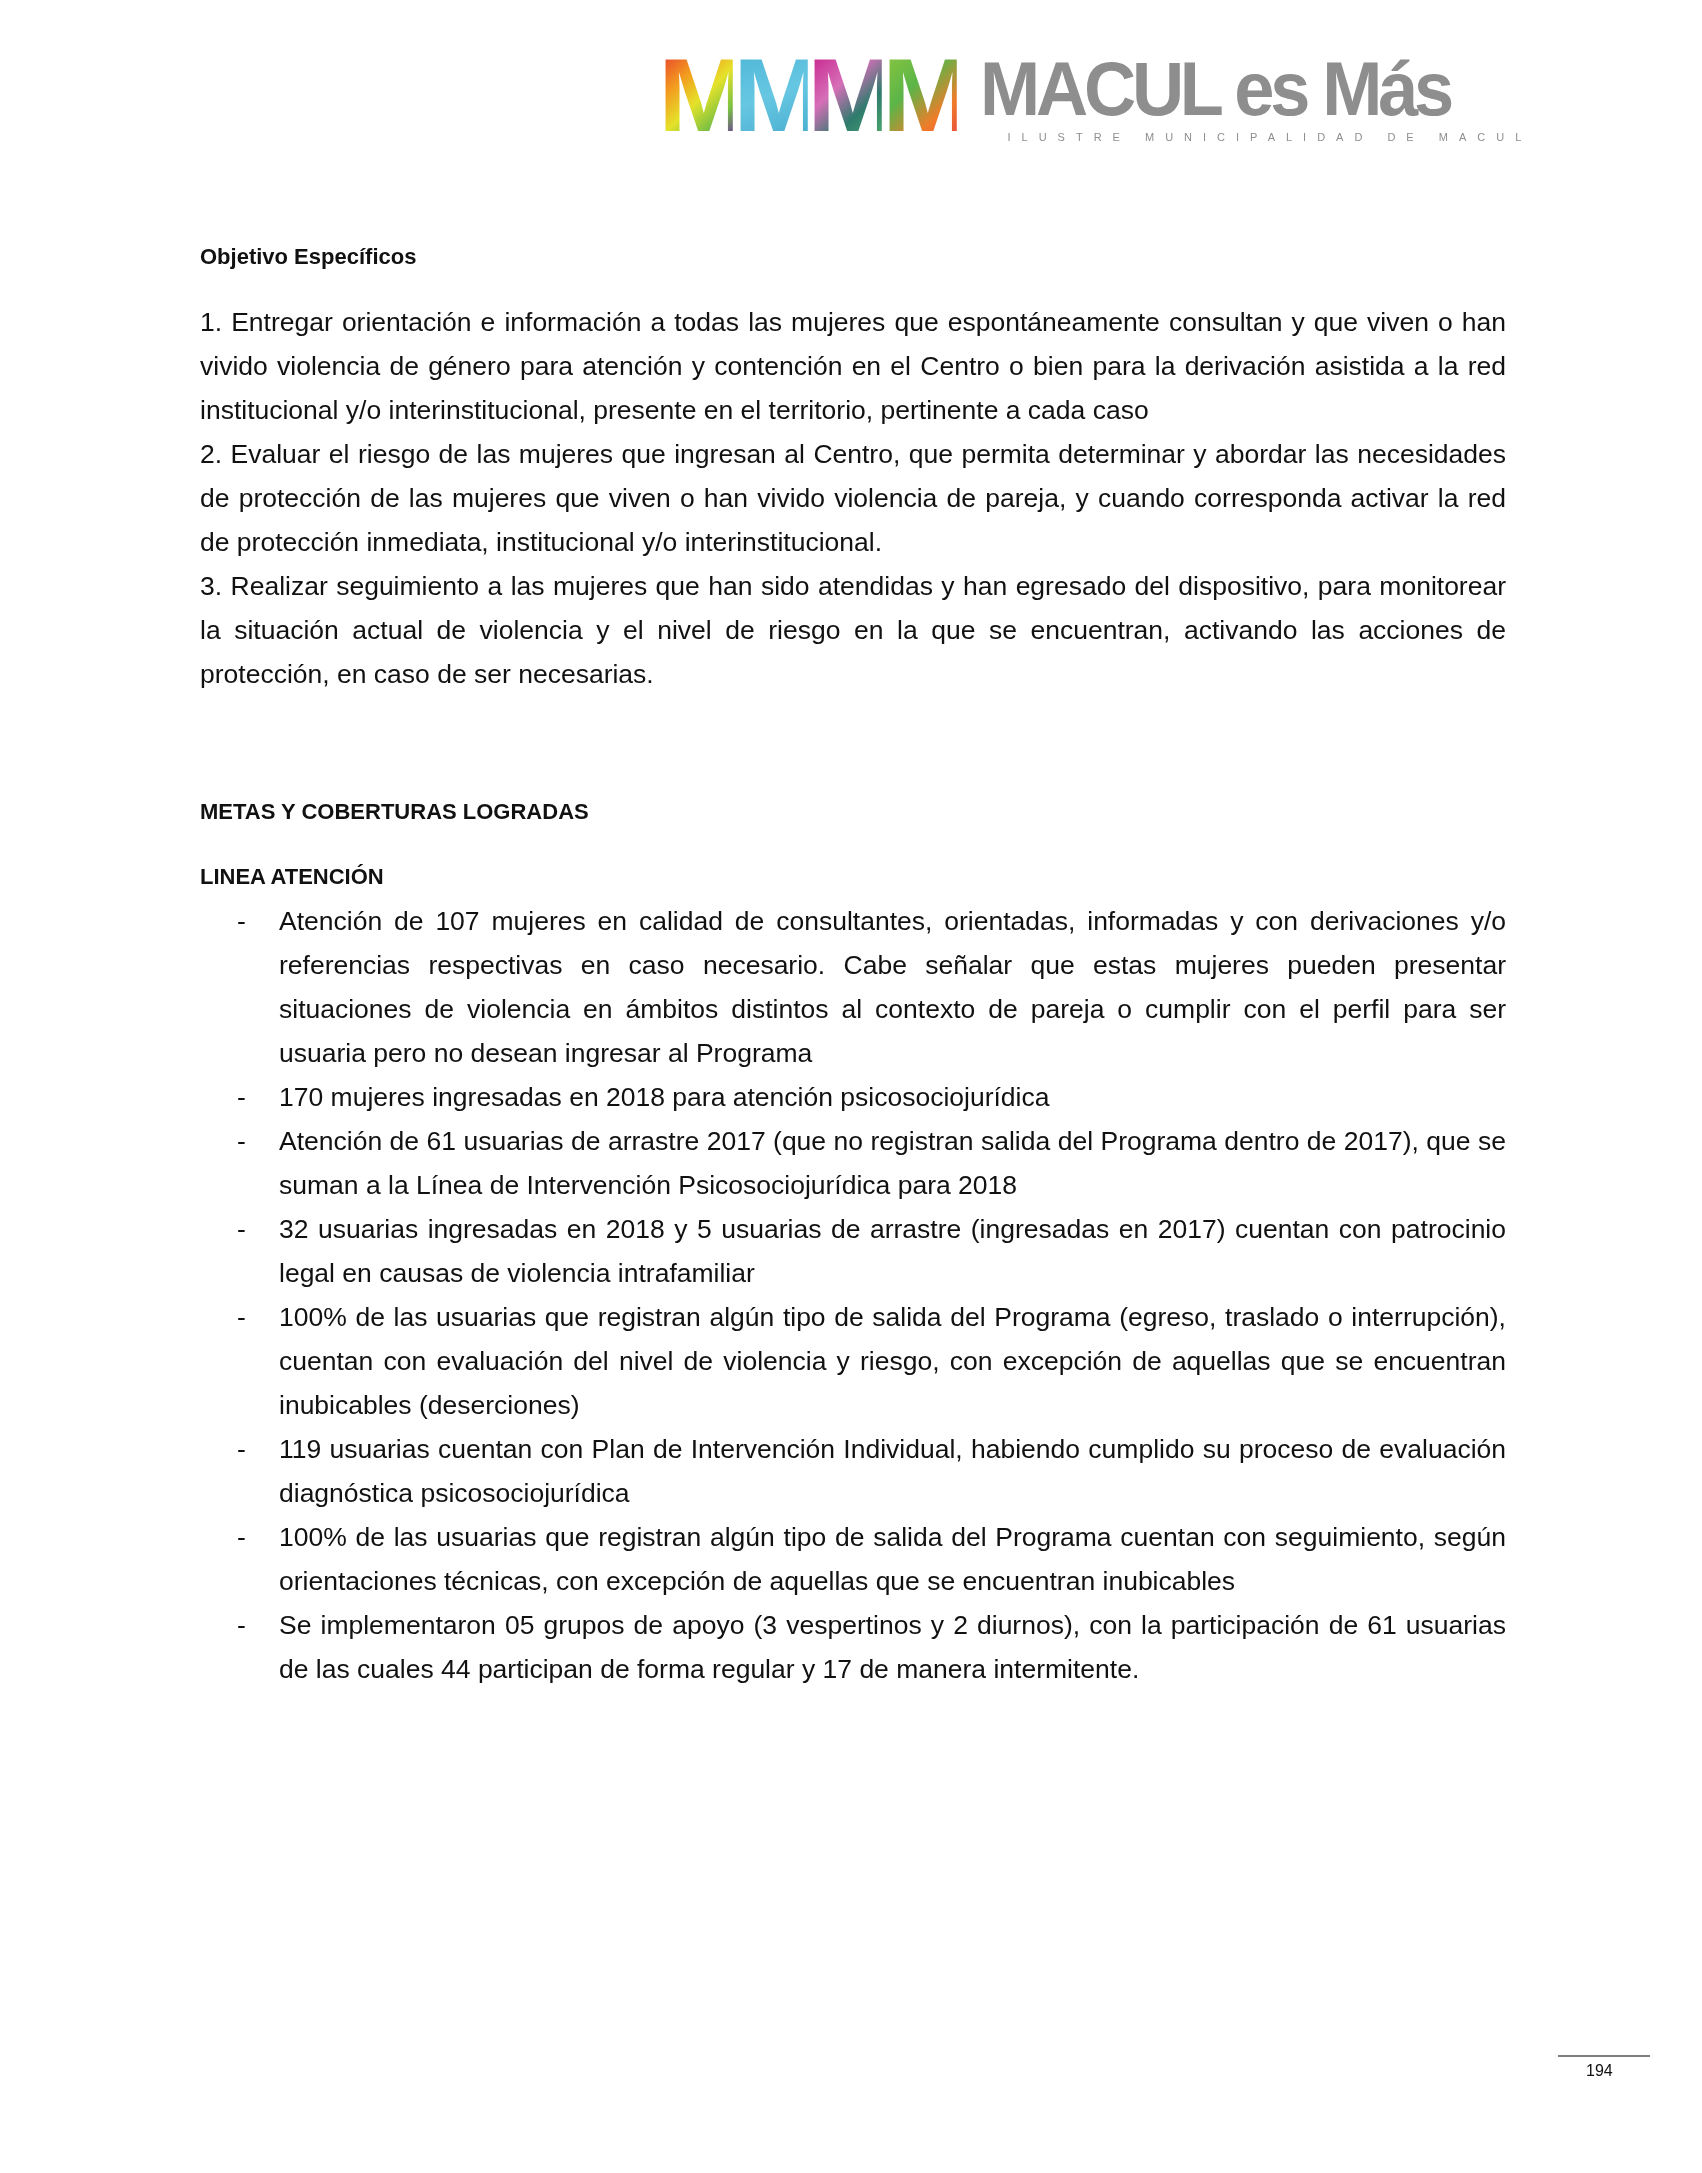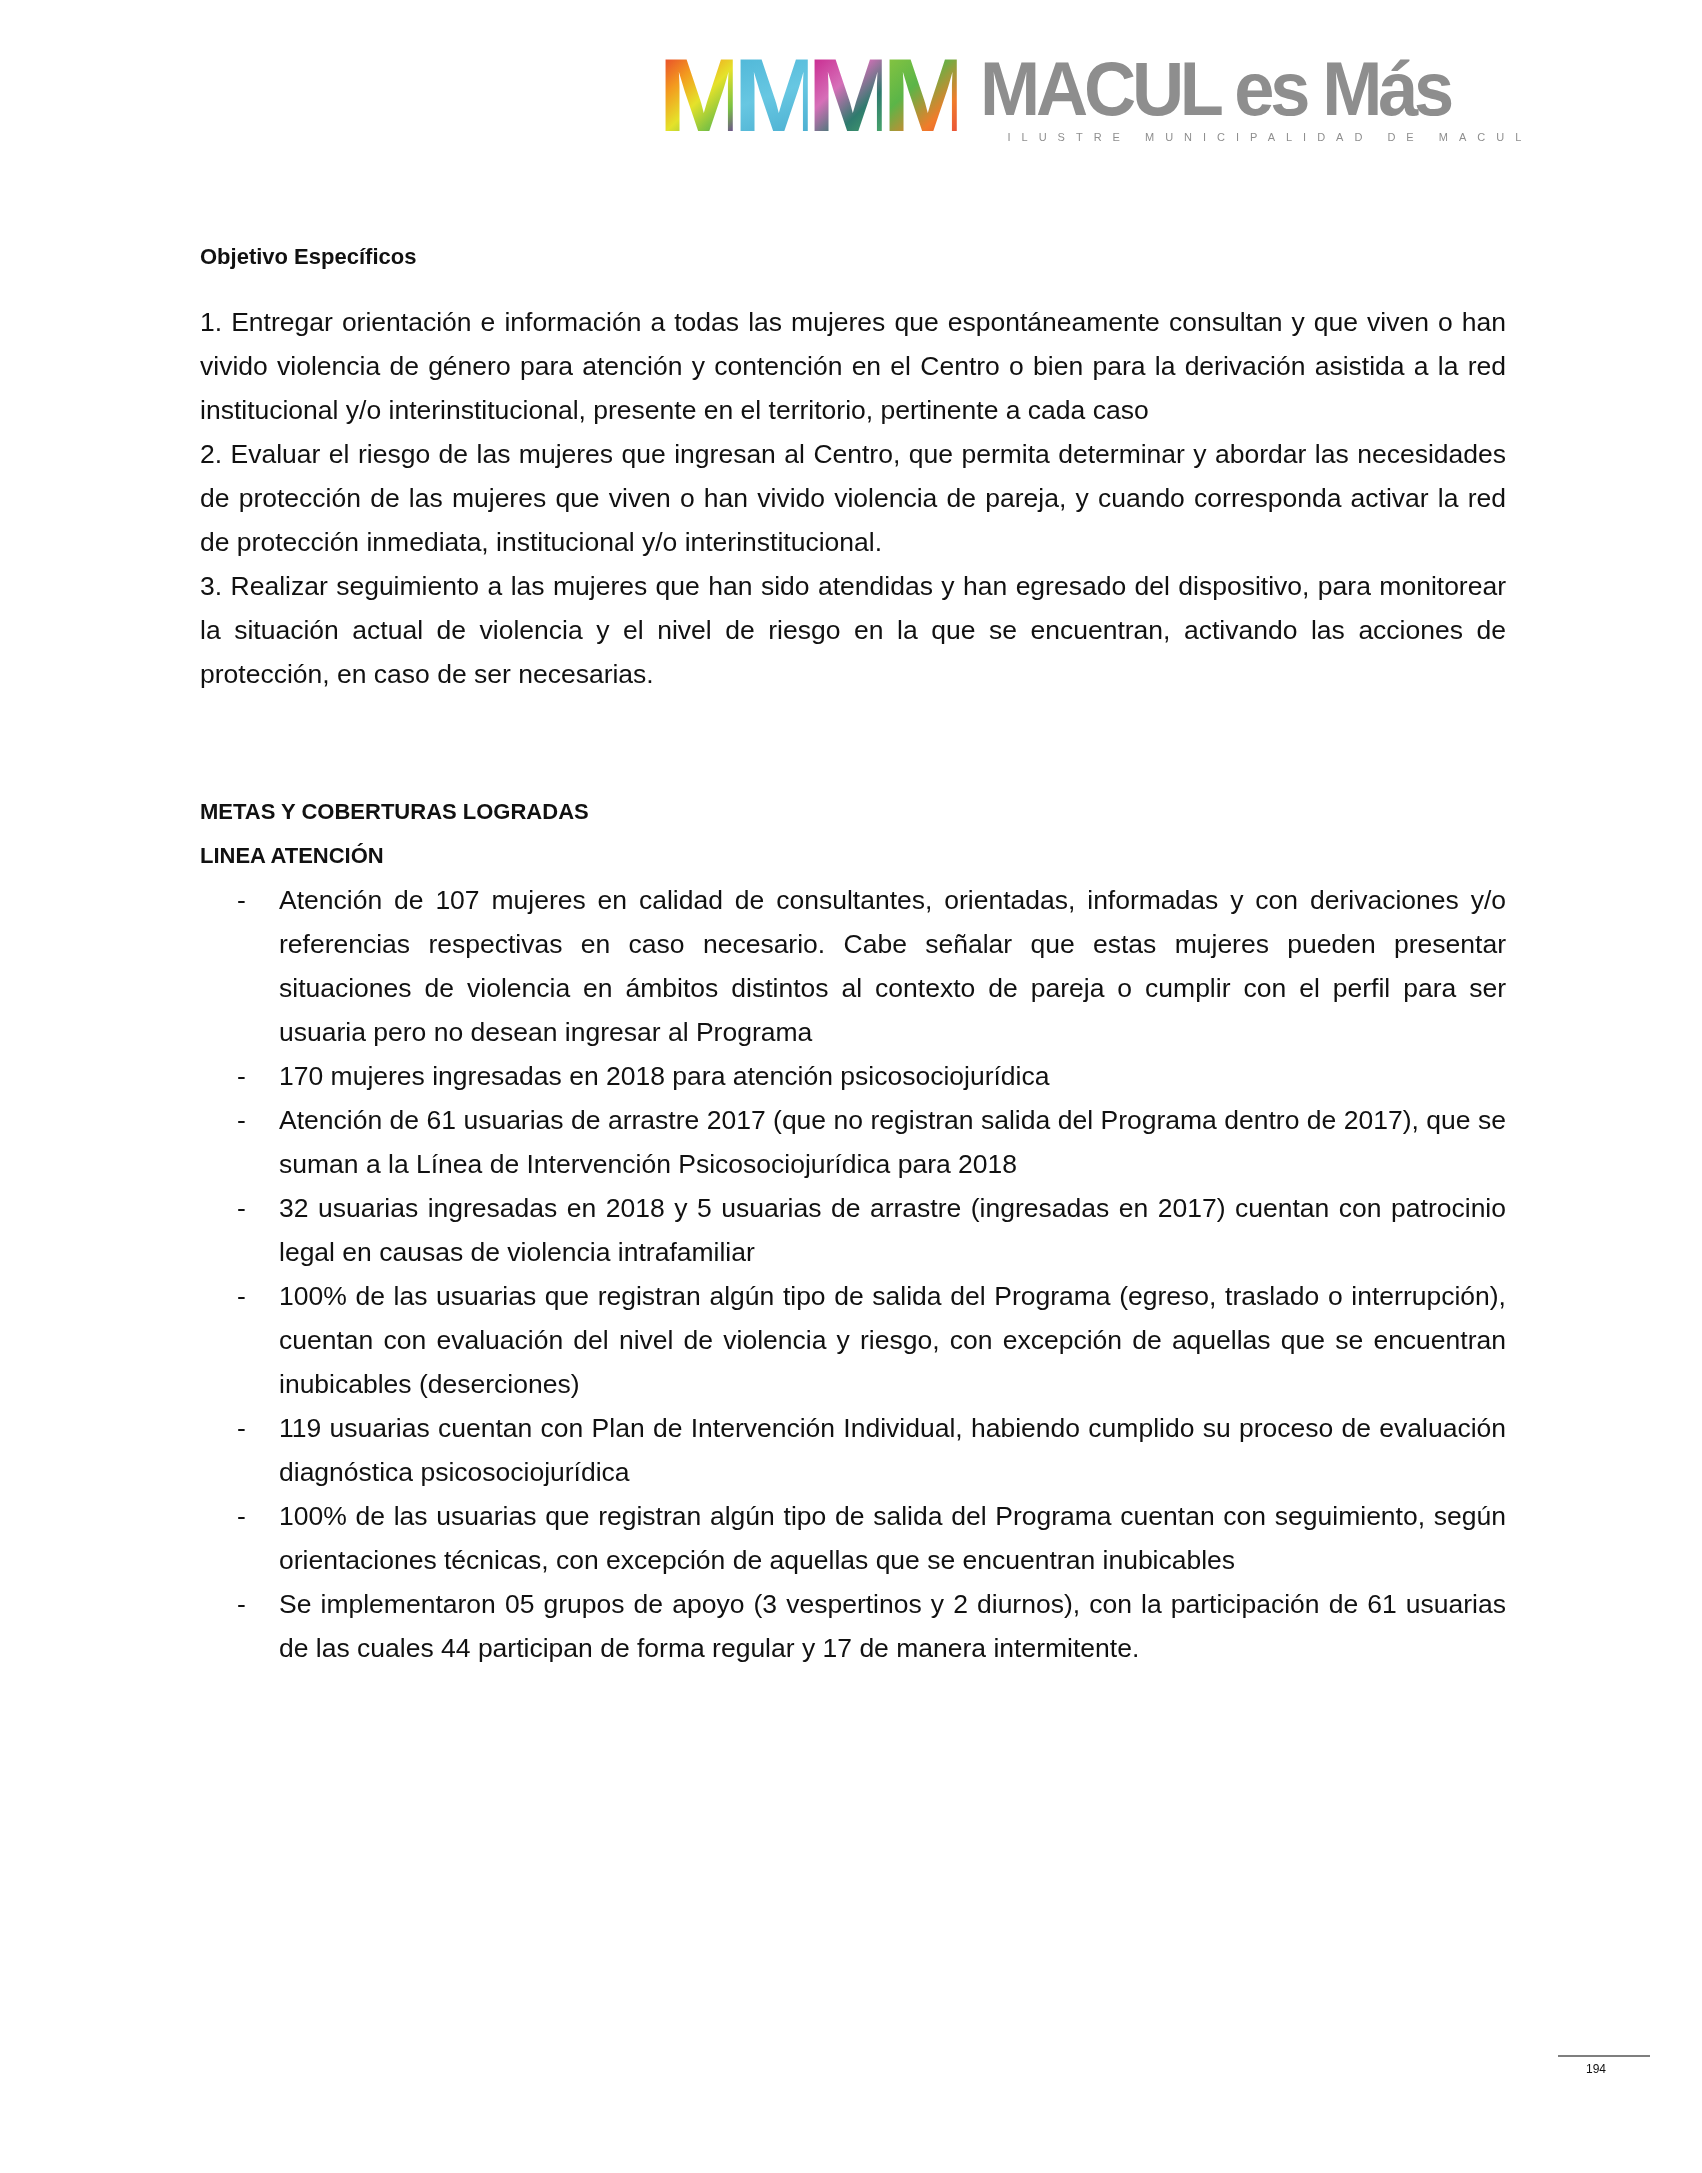--- a/index.html
+++ b/index.html
@@ -19,27 +19,27 @@
                 font-size:76px; line-height:67px; letter-spacing:-4.4px; transform:scaleX(0.95); transform-origin:left; }
   .brand-sub { font-family:"Liberation Sans", sans-serif; color:#8e8e8e; font-size:11px; letter-spacing:11px; margin-top:8.8px;margin-left:28px; }
 
   .content { position:absolute; left:200px; top:235px; width:1306px; font-family:"Liberation Sans", sans-serif;
              font-size:26.5px; line-height:44px; color:#111; }
   .content p { margin:0; text-align:justify; }
   h2 { font-size:22px; font-weight:bold; margin:0; line-height:44px; }
   .obj-title { margin-bottom:21px; }
   .obj { margin-bottom:21px; }
   .spacer { height:94px; }
-  .metas { }
+  .metas { margin-bottom:21px; }
   .linea { }
   ul.goals { list-style:none; margin:0; padding:0; }
   ul.goals li { position:relative; padding-left:79px; text-align:justify; }
   ul.goals li .dash { position:absolute; left:37px; top:0; }
   .footer-line { position:absolute; left:1558px; top:2055px; width:92px; height:1.8px; background:#7f7f7f; }
-  .page-num { position:absolute; left:1586px; top:2062px; font-family:"Liberation Sans", sans-serif; font-size:12px; color:#111; }
+  .page-num { position:absolute; left:1586px; top:2062px; font-family:"Liberation Sans", sans-serif; font-size:16px; color:#111; }
 </style>
 </head>
 <body>
 
 <div class="logo">
   <div class="mmmm">
     <span class="m1">M</span>
     <span class="m2">M</span>
     <span class="m3">M</span>
     <span class="m4">M</span>

